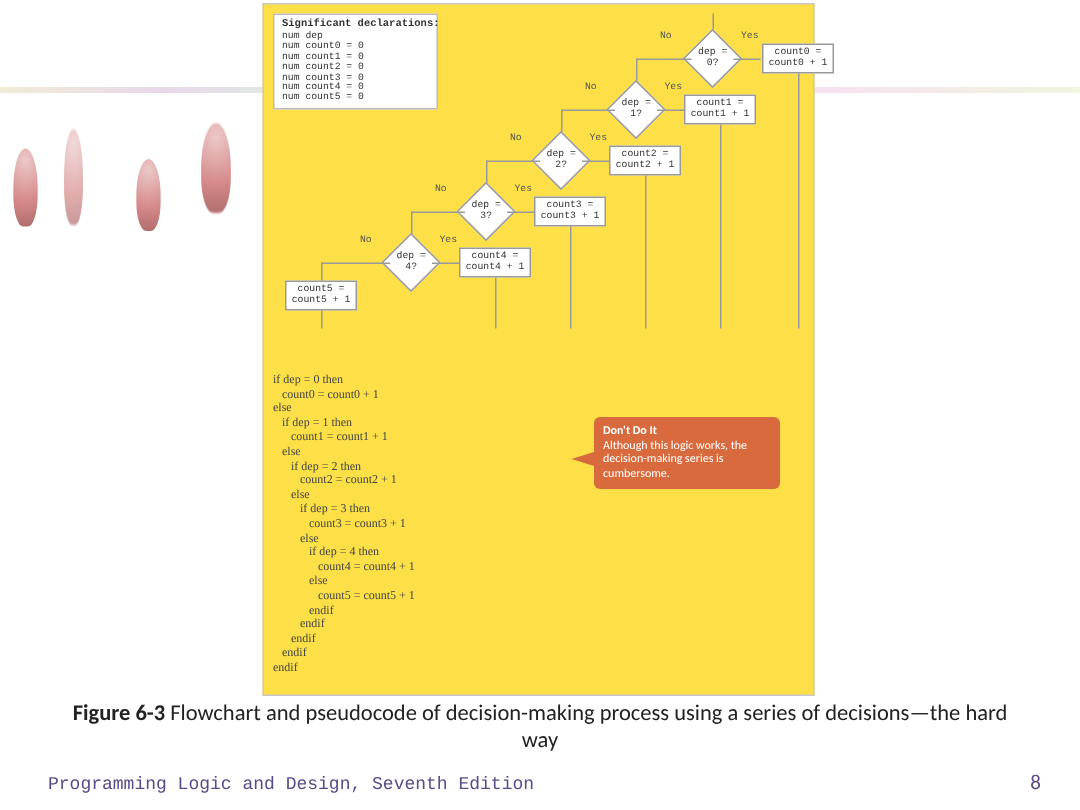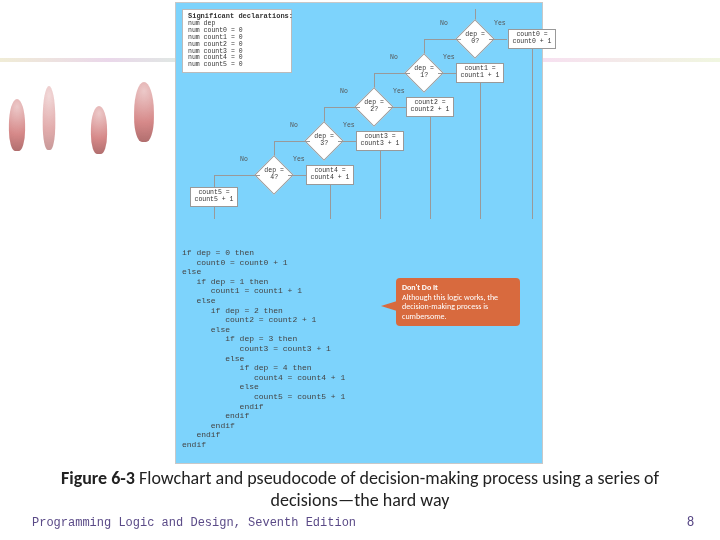--- a/index.html
+++ b/index.html
@@ -15,21 +15,21 @@
   .stain { position: absolute; width: 18px; height: 40px; border-radius: 50% 50% 40% 40%;
            background: radial-gradient(circle at 50% 15%, rgba(180,40,40,.25), rgba(180,40,40,.55) 60%, rgba(120,10,10,.6));
            filter: blur(.4px); }
   .stain.s1 { left: 8px; top: 105px; transform: scale(.9,1.3); }
   .stain.s2 { left: 40px; top: 98px; transform: scale(.7,1.6); opacity:.7; }
   .stain.s3 { left: 90px; top: 110px; transform: scale(.9,1.2); }
   .stain.s4 { left: 135px; top: 92px; transform: scale(1.1,1.5); }
 
   .figarea {
     position: absolute; left: 175px; top: 2px; width: 368px; height: 462px;
-    border: 1px solid #c8c8c8; background: #7dd3fc;
+    border: 1px solid #c8c8c8; background: #fde047;
   }
 
   
   .flow { position: absolute; left: 0; top: 0; width: 100%; height: 240px; font-size: 6.5px; color:#333; line-height:1.05; font-family: 'Courier New', monospace;}
   .declbox {
     position: absolute; left: 6px; top: 6px; width: 110px;
     border: 1px solid #bbb; background:#fff; padding: 3px 5px;
   }
   .declbox .hd { font-weight: 700; font-size: 7px; margin-bottom:1px; }
   .declbox div { white-space: pre; }
@@ -43,40 +43,40 @@
   .rect { width:48px; height:20px; padding:1px; }
 
   .lbl { position:absolute; font-size:6.5px; color:#555; }
   .vline, .hline { position:absolute; background:#999; }
   .vline { width:1px; }
   .hline { height:1px; }
 
   
   .code {
     position: absolute; left: 6px; top: 245px; width: 200px;
-    font-family: Liberation Mono, monospace; font-size: 8px; line-height: 1.2;
+    font-family: Liberation Serif, serif; font-size: 8px; line-height: 1.2;
     white-space: pre; color:#444;
   }
 
   .callout {
     position: absolute; left: 220px; top: 275px; width: 124px;
     background: #d86a3e; color:#fff; border-radius: 4px;
     font-size: 8px; line-height: 1.15; padding: 5px 6px;
     font-family: Calibri, Arial, sans-serif;
   }
   .callout .b { font-weight:700; display:block; margin-bottom:1px; }
   .callout-arrow {
     position:absolute; left:205px; top:298px; width:0; height:0;
     border-top:5px solid transparent; border-bottom:5px solid transparent;
     border-right:16px solid #d86a3e;
   }
 
   .caption {
     position: absolute; left: 0; right: 0; top: 467px;
-    text-align: center; font-size: 18px; color:#222;
+    text-align: center; font-size: 15px; color:#222;
     font-family: Calibri, Arial, sans-serif; padding: 0 40px;
   }
   .caption .fb { font-weight: 700; }
 
   .footer-left {
     position: absolute; left: 32px; bottom: 10px;
     font-size: 12px; color: #5a4a87; font-family: Liberation Mono, monospace;
   }
   .footer-right {
     position: absolute; right: 26px; bottom: 10px;
@@ -203,21 +203,21 @@
                count5 = count5 + 1
             endif
          endif
       endif
    endif
 endif</pre>
 
   <div class="callout-arrow"></div>
   <div class="callout">
     <span class="b">Don't Do It</span>
-    <span>Although this logic works, the decision-making process is cumbersome.</span>
+    <span>Although this logic works, the decision-making series is cumbersome.</span>
   </div>
 </div>
 
 <div class="caption">
   <span class="fb">Figure 6-3</span>
   <span> </span>
   <span>Flowchart and pseudocode of decision-making process using a series of decisions—the hard way</span>
 </div>
 
 <div class="footer-left">Programming Logic and Design, Seventh Edition</div>

